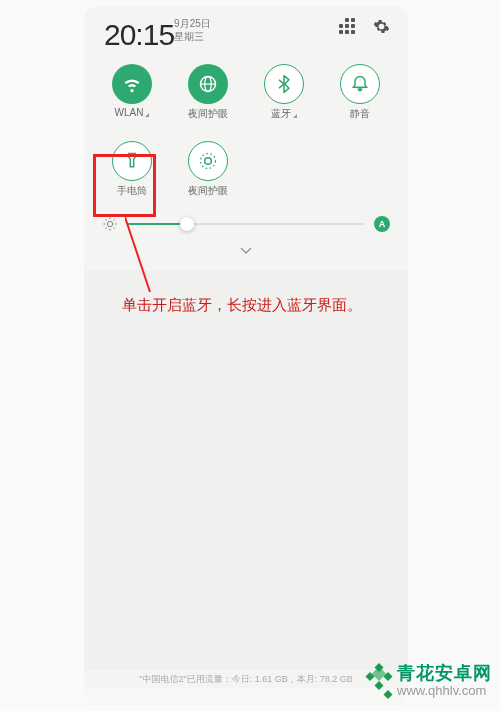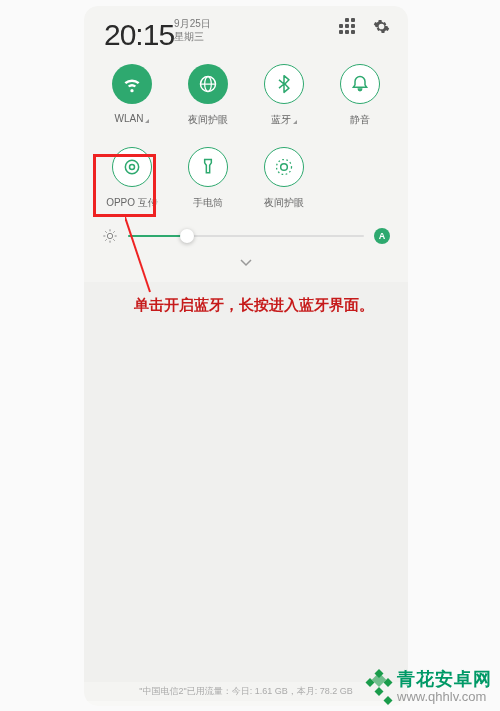--- a/index.html
+++ b/index.html
@@ -13,34 +13,34 @@
     .hdr-icon { color: #555; margin-left: 18px; font-size: 18px; }
     .dots { display: grid; grid-template-columns: repeat(3,4px); grid-template-rows: repeat(3,4px); gap: 2px; }
     .dots span { width: 4px; height: 4px; background: #555; border-radius: 1px; }
     .dots span:nth-child(1){ opacity:0;}
     .gear { width:17px; height:17px; }
     .grid { display: grid; grid-template-columns: repeat(4,1fr); padding: 0 10px; row-gap: 12px; }
     .tile { display:flex; flex-direction:column; align-items:center; padding: 4px 0; }
     .circle { width: 40px; height: 40px; border-radius: 50%; display:flex; align-items:center; justify-content:center; }
     .circle.on { background: #2ea96f; color:#fff; }
     .circle.off { background: #fff; border: 1.5px solid #2ea96f; color:#2ea96f; }
-    .label { margin-top: 9px; font-size: 10px; color: #666; }
+    .label { margin-top: 3px; font-size: 10px; color: #666; }
     .corner::after { content:""; display:inline-block; width:0; height:0; border-left:4px solid transparent; border-bottom:4px solid #999; margin-left:2px; vertical-align:-1px; }
     .highlight-box { position:absolute; border: 3px solid #e22; left: 93px; top: 154px; width: 63px; height: 63px; pointer-events:none; }
     .slider-row { display:flex; align-items:center; padding: 14px 18px 8px; gap:10px; }
     .track { flex:1; height:2px; background:#ddd; position:relative; border-radius:2px; }
     .track-fill { position:absolute; left:0; top:0; height:100%; background:#2ea96f; border-radius:2px; }
     .thumb { position:absolute; top:50%; width:14px; height:14px; border-radius:50%; background:#fff; box-shadow:0 1px 4px rgba(0,0,0,.25); transform:translate(-50%,-50%); }
     .auto { width:16px; height:16px; border-radius:50%; background:#2ea96f; color:#fff; font-size:9px; display:flex; align-items:center; justify-content:center; font-weight:600; }
     .chevron { text-align:center; color:#999; font-size:12px; padding:4px 0 4px; }
     .annot-text { position:absolute; color:#c61b1b; font-size:15px; }
     .content { background:#f0f0ee; height: 400px; }
     .footer-text { font-size:9px; color:#aaa; text-align:center; padding: 3px 0; background:#f4f4f2;}
     .navbar { display:flex; justify-content:space-around; align-items:center; height: 34px; background:#f8f8f6; }
-    .watermark { position:absolute; right:8px; bottom:6px; display:flex; align-items:center; gap:0;justify-content:center; }
+    .watermark { position:absolute; right:8px; bottom:12px; display:flex; align-items:center; gap:0;justify-content:center; }
     .wm-logo { width:36px; height:36px; }
     .wm-text { display:flex; flex-direction:column; line-height:1.1; }
     .wm-cn { font-size:18px; font-weight:600; color:#096; letter-spacing:1px; }
     .wm-en { font-size:13px; color:#999; }
   </style>
 </head>
 <body>
 
 <div class="phone">
   <div class="panel">
@@ -102,29 +102,20 @@
           <div class="circle off">
             <svg width="20" height="20" viewBox="0 0 24 24" fill="currentColor">
               <path d="M12 3a6 6 0 00-6 6v4l-2 3h16l-2-3V9a6 6 0 00-6-6zm-2 15a2 2 0 004 0z" fill="none" stroke="currentColor" stroke-width="1.8"></path>
             </svg>
           </div>
           <div class="label">静音</div>
         </div>
         <div class="tile">
           <div class="circle off">
             <svg width="20" height="20" viewBox="0 0 24 24" fill="currentColor">
-              <circle cx="12" cy="12" r="3" fill="none" stroke="currentColor" stroke-width="1.8"></circle>
-              <circle cx="12" cy="12" r="8" fill="none" stroke="currentColor" stroke-width="1.8"></circle>
-            </svg>
-          </div>
-          <div class="label">OPPO 互传</div>
-        </div>
-        <div class="tile">
-          <div class="circle off">
-            <svg width="20" height="20" viewBox="0 0 24 24" fill="currentColor">
               <path d="M8 3h8v4l-2 3v9h-4v-9l-2-3z" fill="none" stroke="currentColor" stroke-width="1.8"></path>
             </svg>
           </div>
           <div class="label">手电筒</div>
         </div>
         <div class="tile">
           <div class="circle off">
             <svg width="20" height="20" viewBox="0 0 24 24" fill="currentColor">
               <circle cx="12" cy="12" r="4" fill="none" stroke="currentColor" stroke-width="1.8"></circle>
               <circle cx="12" cy="12" r="9" fill="none" stroke="currentColor" stroke-width="1.5" stroke-dasharray="2 3"></circle>
@@ -167,21 +158,21 @@
     
     
     
   </div>
 </div>
 
 <div class="highlight-box"></div>
 <svg style="position:absolute; left:125px; top:217px; pointer-events:none;" width="30" height="78">
     <line x1="0" y1="0" x2="25" y2="75" stroke="#e22" stroke-width="2"></line>
   </svg>
-<div class="annot-text" style="left:134px; top:296px;font-weight:bold;">单击开启蓝牙，长按进入蓝牙界面。</div>
+<div class="annot-text" style="left:122px; top:296px;">单击开启蓝牙，长按进入蓝牙界面。</div>
 
 <div class="watermark">
   <svg class="wm-logo" viewBox="0 0 40 40">
     <g fill="#1a9c4b">
         <path d="M15 5 L20 0 L25 5 L20 10 Z"></path>
         <path d="M5 15 L10 10 L15 15 L10 20 Z"></path>
         <path d="M25 15 L30 10 L35 15 L30 20 Z"></path>
         <path d="M15 25 L20 20 L25 25 L20 30 Z"></path>
         <path d="M12 12 L20 4 L28 12 L20 20 Z" opacity="0.6"></path>
         <path d="M25 35 L30 30 L35 35 L30 40 Z"></path>

